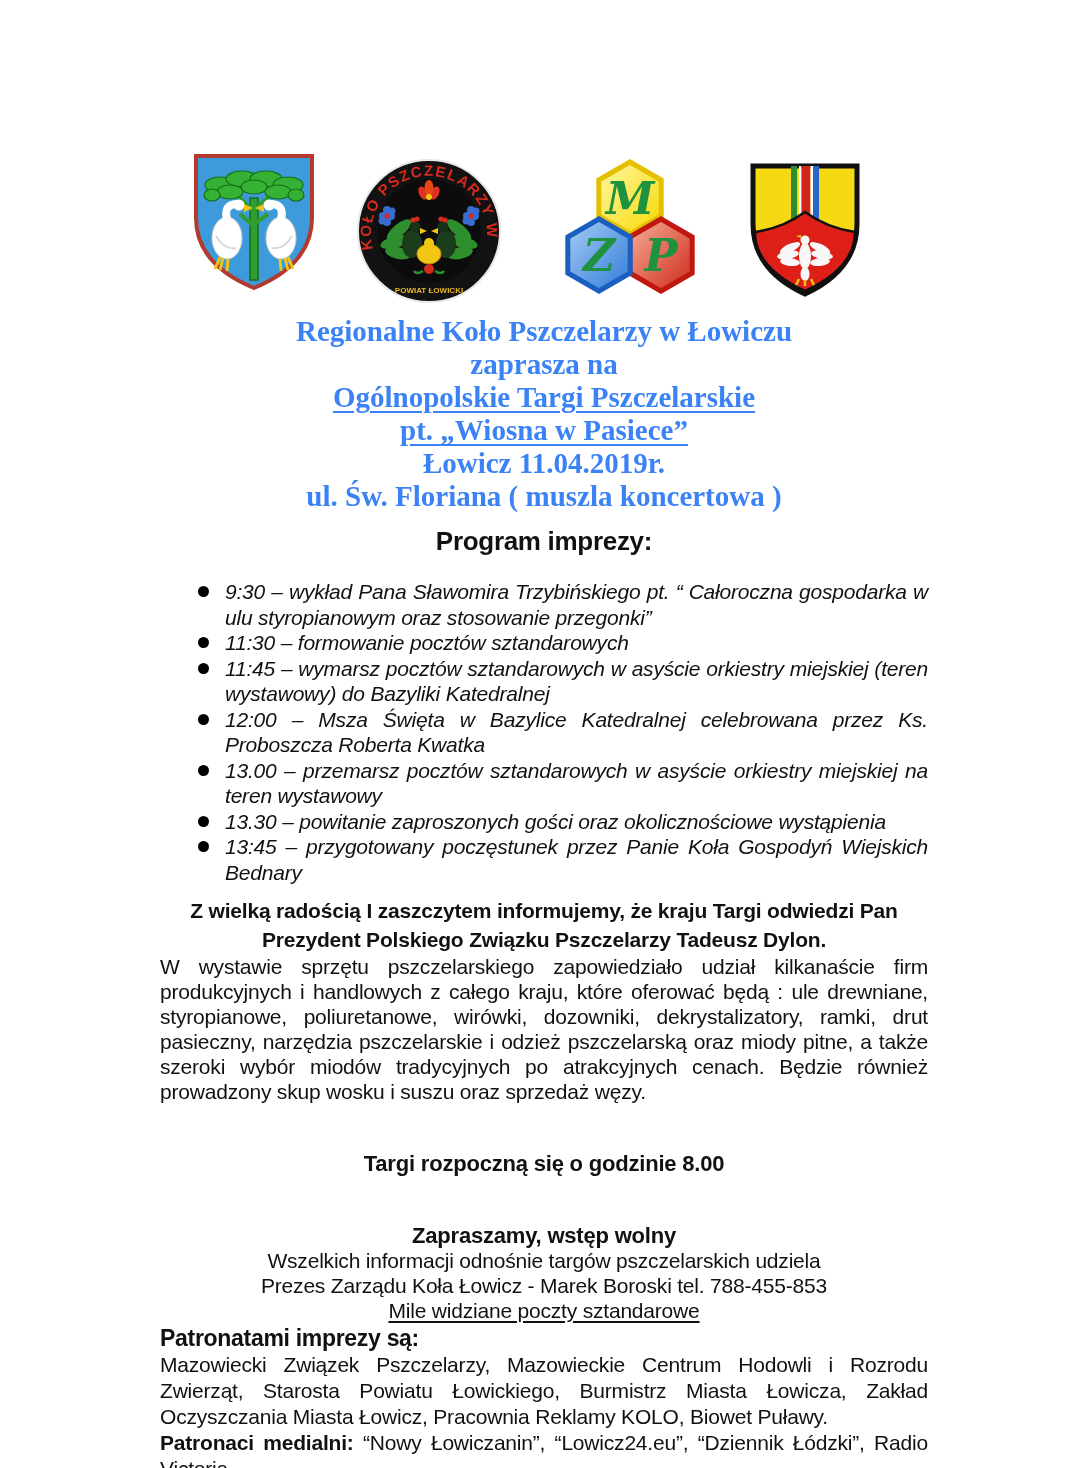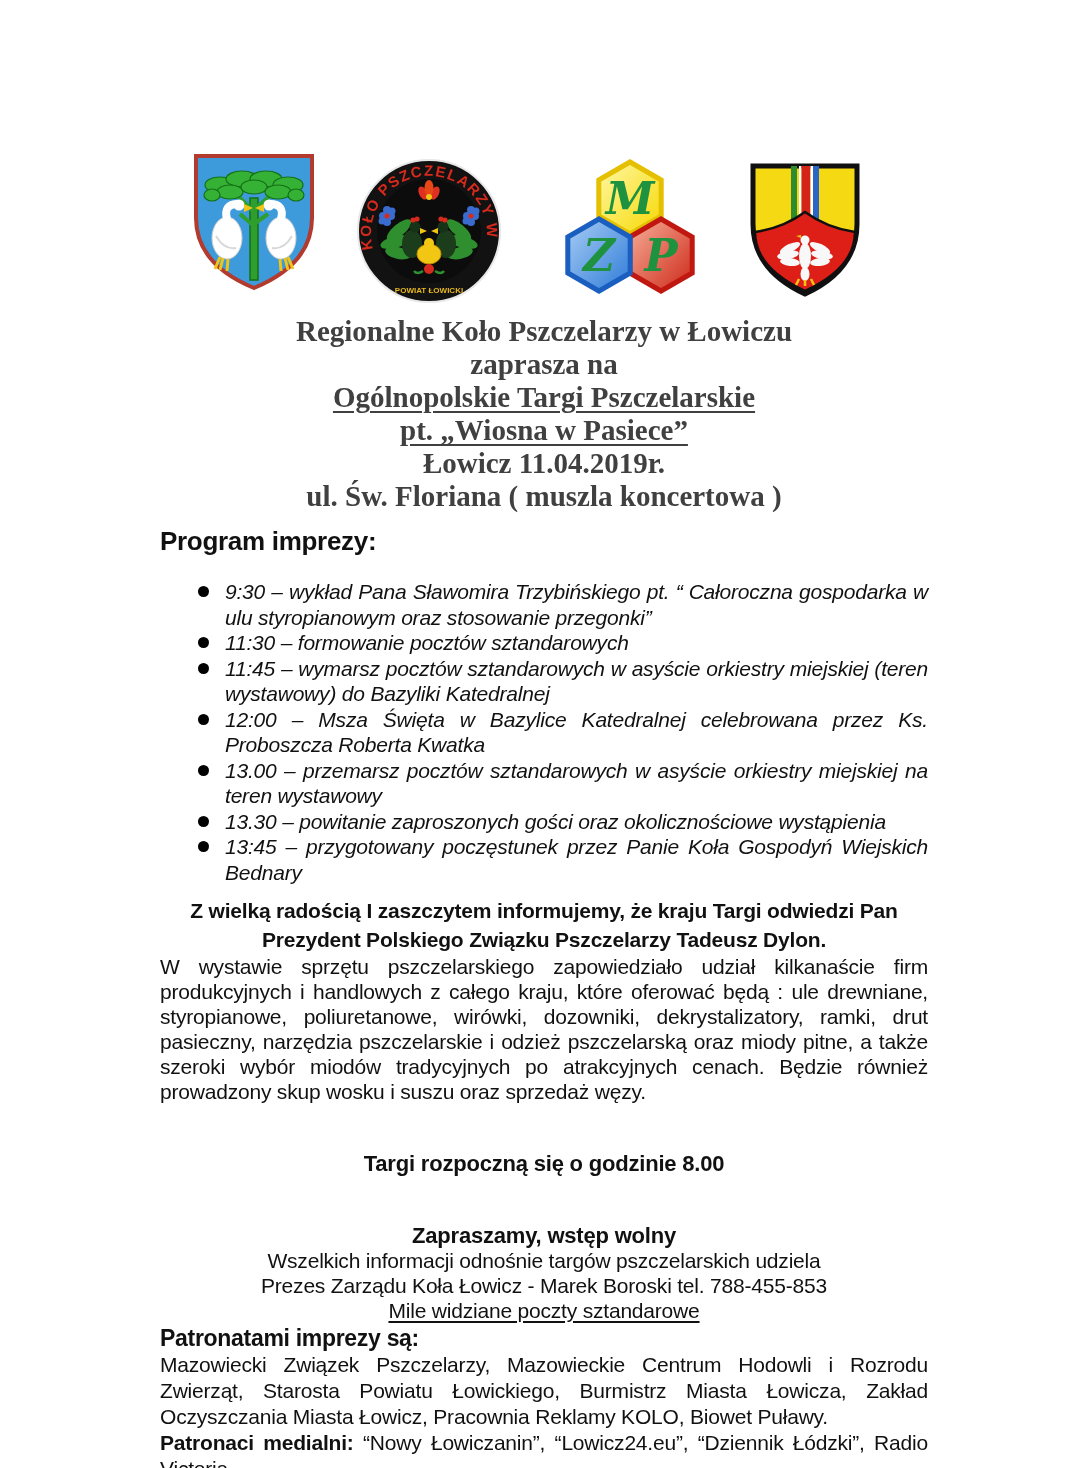--- a/index.html
+++ b/index.html
@@ -22,26 +22,27 @@
 
   
   .main { position: absolute; left: 160px; top: 315px; width: 768px; }
 
   .title {
     text-align: center;
     font-family: "Liberation Serif", serif;
     font-weight: 700;
     font-size: 29px;
     line-height: 33px;
-    color: #404040;
+    color: #3b82f6;
   }
   .title .u-line { text-decoration: underline; text-decoration-thickness: 2px; text-underline-offset: 4px; }
 
   .program-heading {
     margin: 14px 0 0 0;
+    text-align: center;
     font-size: 26px;
     line-height: 28px;
     font-weight: 700;
     letter-spacing: -0.3px;
   }
 
   .program-list {
     margin: 24px 0 0 0;
     padding: 0;
     list-style: none;

